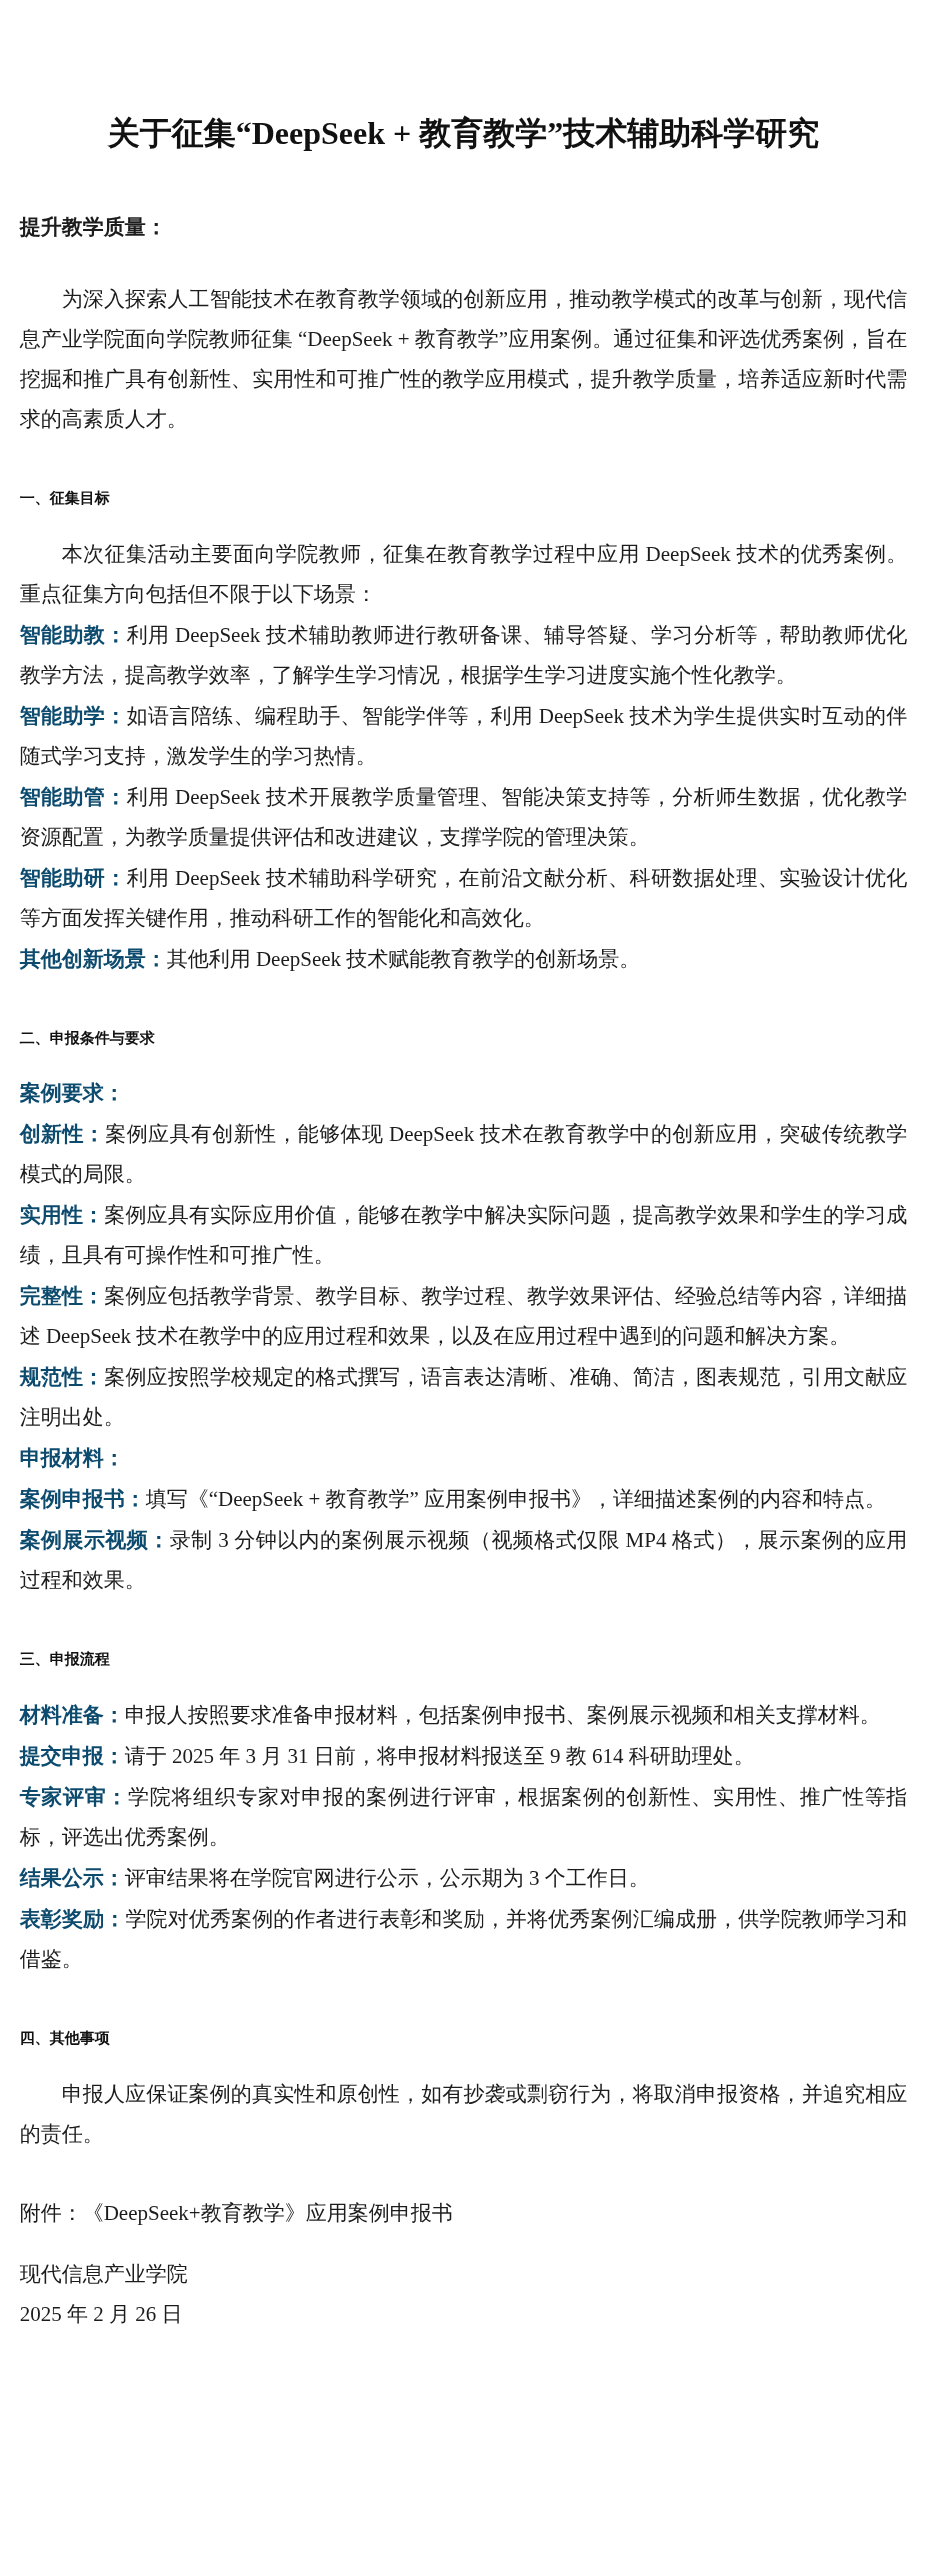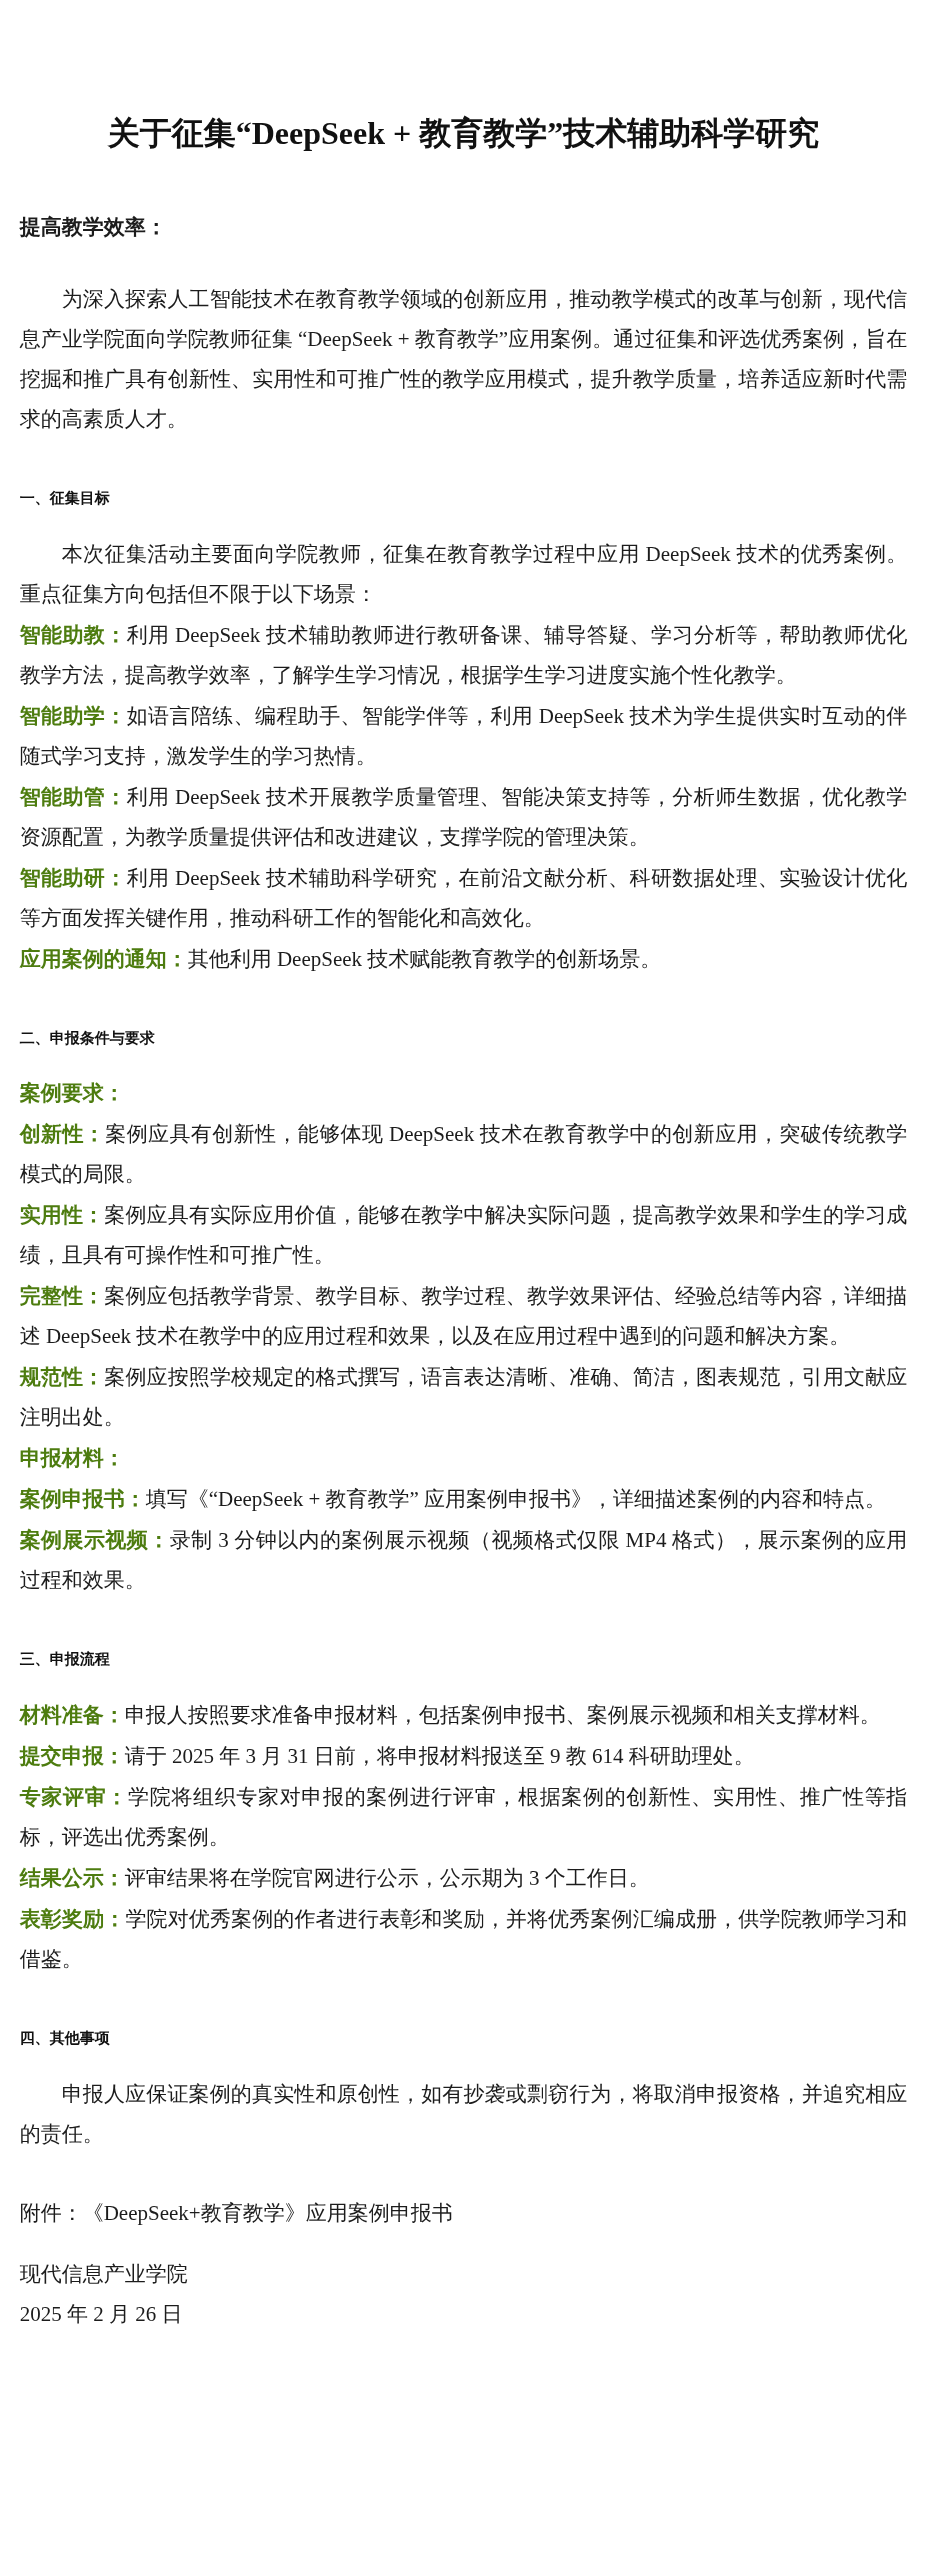--- a/index.html
+++ b/index.html
@@ -48,50 +48,50 @@
     font-size: 15px;
     font-weight: bold;
     line-height: 40px;
     color: #111111;
   }
   .item {
     margin: 1px 0;
   }
   .item .label {
     font-weight: bold;
-    color: #4d7c0f;
+    color: #0c4a6e;
   }
   .attachment {
     margin: 39px 0 12px 0;
   }
   .signature {
     margin-top: 21.7px;
     text-align: left;
     padding-right: 2px;
   }
   .signature p {
     margin: 0;
   }
 </style>
 </head>
 <body>
 
 <div class="page">
   <h1 class="doc-title">关于征集“DeepSeek + 教育教学”技术辅助科学研究</h1>
-  <p class="salutation">提高教学效率：</p>
+  <p class="salutation">提升教学质量：</p>
   <p class="para indent intro">为深入探索人工智能技术在教育教学领域的创新应用，推动教学模式的改革与创新，现代信息产业学院面向学院教师征集 “DeepSeek + 教育教学”应用案例。通过征集和评选优秀案例，旨在挖掘和推广具有创新性、实用性和可推广性的教学应用模式，提升教学质量，培养适应新时代需求的高素质人才。</p>
 
   <div>
       <h2 class="section-heading">一、征集目标</h2>
       <p class="para indent">本次征集活动主要面向学院教师，征集在教育教学过程中应用 DeepSeek 技术的优秀案例。重点征集方向包括但不限于以下场景：</p>
       <p class="para item"><span class="label">智能助教：</span><span>利用 DeepSeek 技术辅助教师进行教研备课、辅导答疑、学习分析等，帮助教师优化教学方法，提高教学效率，了解学生学习情况，根据学生学习进度实施个性化教学。</span></p>
       <p class="para item"><span class="label">智能助学：</span><span>如语言陪练、编程助手、智能学伴等，利用 DeepSeek 技术为学生提供实时互动的伴随式学习支持，激发学生的学习热情。</span></p>
       <p class="para item"><span class="label">智能助管：</span><span>利用 DeepSeek 技术开展教学质量管理、智能决策支持等，分析师生数据，优化教学资源配置，为教学质量提供评估和改进建议，支撑学院的管理决策。</span></p>
       <p class="para item"><span class="label">智能助研：</span><span>利用 DeepSeek 技术辅助科学研究，在前沿文献分析、科研数据处理、实验设计优化等方面发挥关键作用，推动科研工作的智能化和高效化。</span></p>
-      <p class="para item"><span class="label">应用案例的通知：</span><span>其他利用 DeepSeek 技术赋能教育教学的创新场景。</span></p>
+      <p class="para item"><span class="label">其他创新场景：</span><span>其他利用 DeepSeek 技术赋能教育教学的创新场景。</span></p>
       <h2 class="section-heading">二、申报条件与要求</h2>
       <p class="para item"><span class="label">案例要求：</span></p>
       <p class="para item"><span class="label">创新性：</span><span>案例应具有创新性，能够体现 DeepSeek 技术在教育教学中的创新应用，突破传统教学模式的局限。</span></p>
       <p class="para item"><span class="label">实用性：</span><span>案例应具有实际应用价值，能够在教学中解决实际问题，提高教学效果和学生的学习成绩，且具有可操作性和可推广性。</span></p>
       <p class="para item"><span class="label">完整性：</span><span>案例应包括教学背景、教学目标、教学过程、教学效果评估、经验总结等内容，详细描述 DeepSeek 技术在教学中的应用过程和效果，以及在应用过程中遇到的问题和解决方案。</span></p>
       <p class="para item"><span class="label">规范性：</span><span>案例应按照学校规定的格式撰写，语言表达清晰、准确、简洁，图表规范，引用文献应注明出处。</span></p>
       <p class="para item"><span class="label">申报材料：</span></p>
       <p class="para item"><span class="label">案例申报书：</span><span>填写《“DeepSeek + 教育教学” 应用案例申报书》，详细描述案例的内容和特点。</span></p>
       <p class="para item"><span class="label">案例展示视频：</span><span>录制 3 分钟以内的案例展示视频（视频格式仅限 MP4 格式），展示案例的应用过程和效果。</span></p>
       <h2 class="section-heading">三、申报流程</h2>

